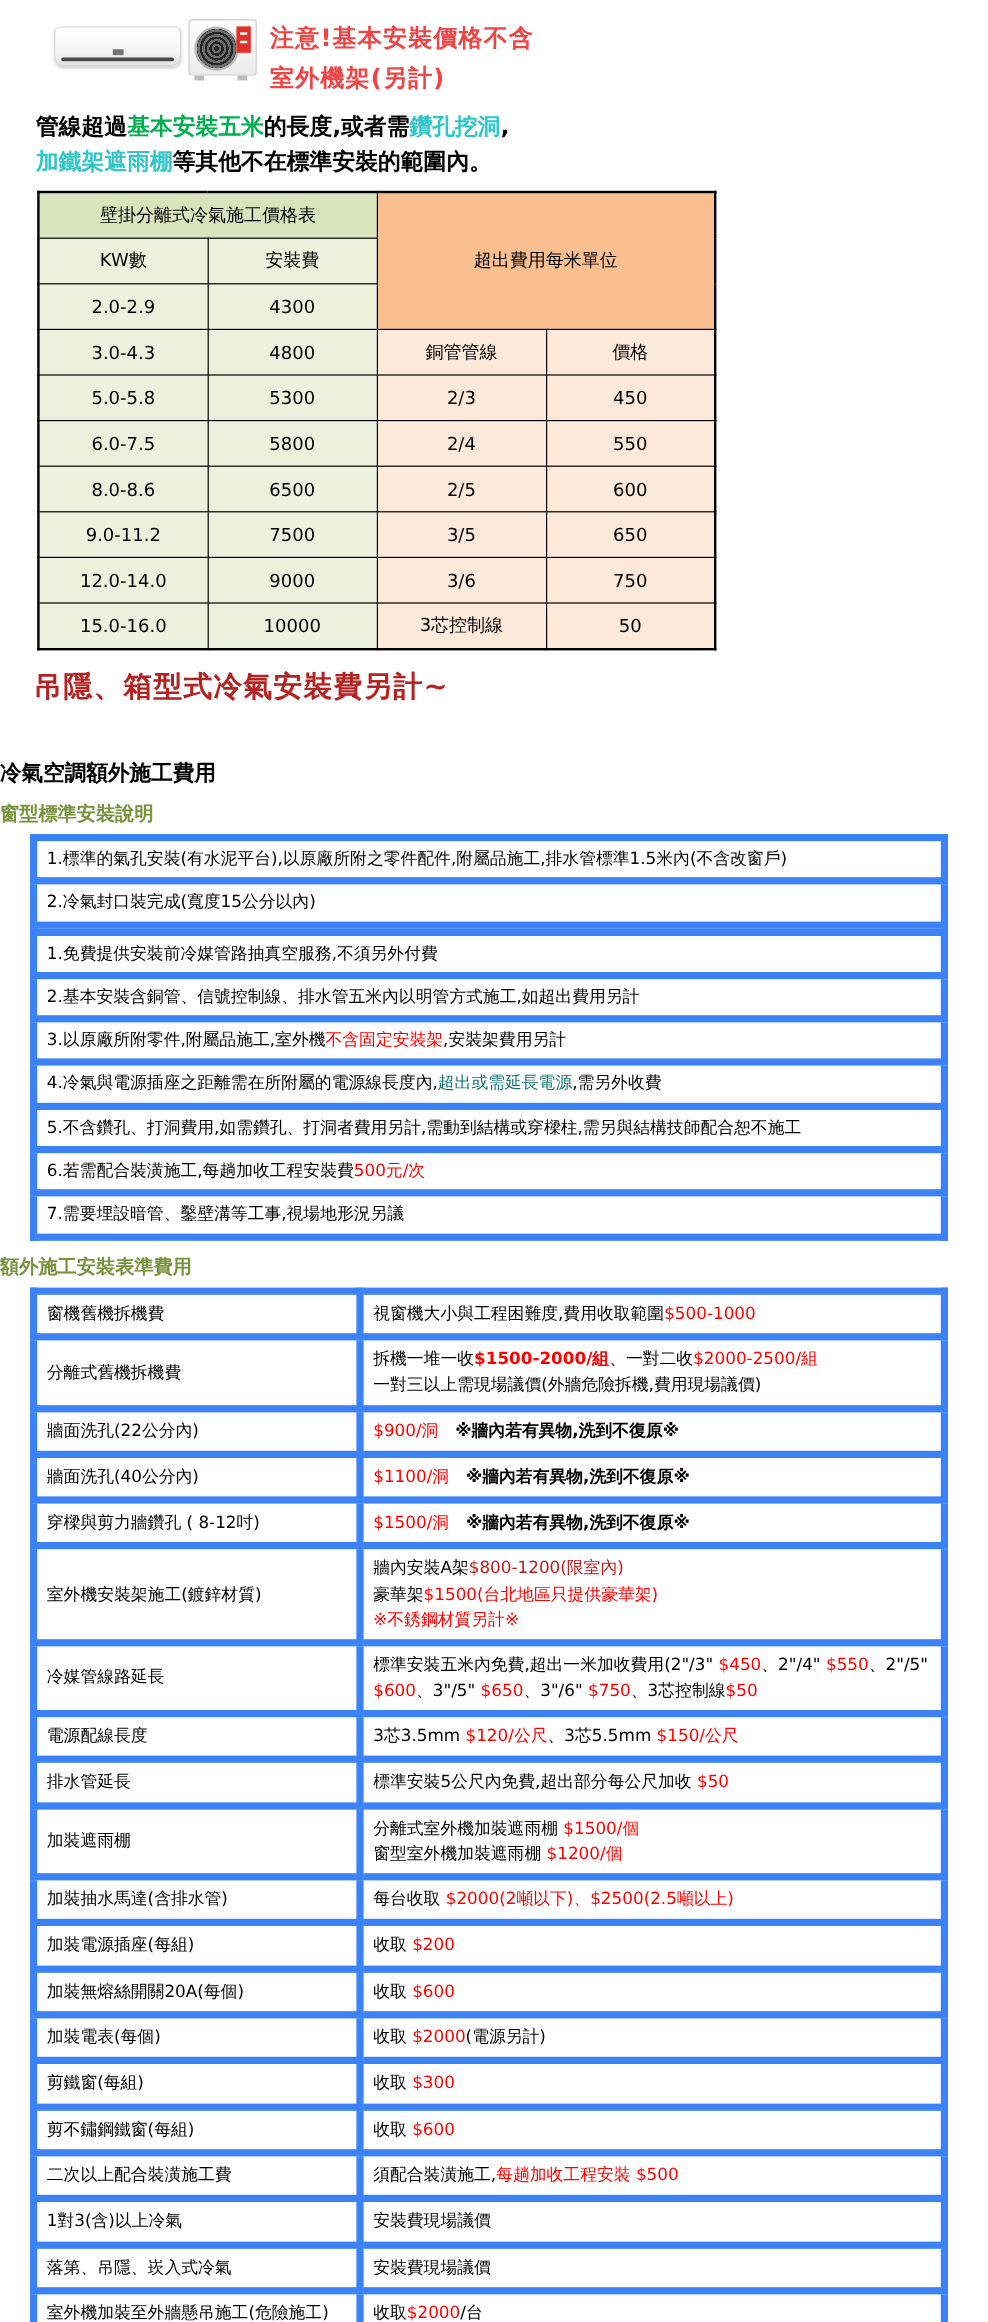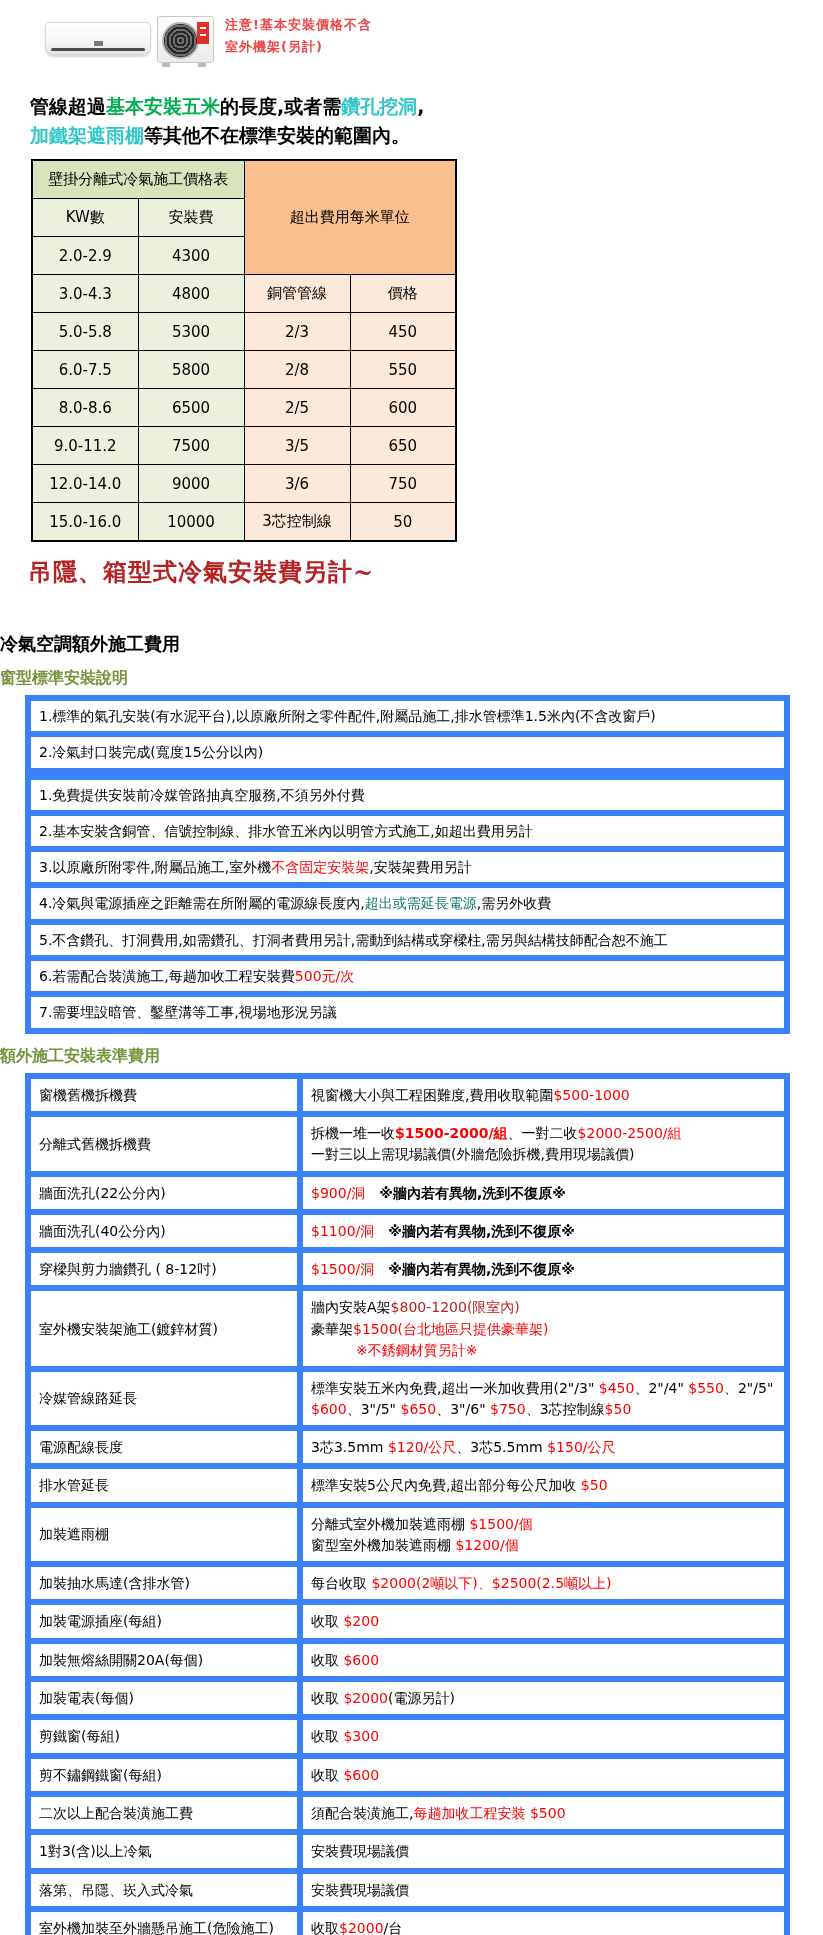--- a/index.html
+++ b/index.html
@@ -17,29 +17,29 @@
   .outdoor{position:absolute;left:132px;top:10px;width:55px;height:45px;
     background:linear-gradient(#fdfdfd,#ebebeb);border:1px solid #c9c9c9;border-radius:3px;}
   .outdoor::after{content:"";position:absolute;left:4px;bottom:-5px;width:8px;height:4px;background:#bbb;
     box-shadow:36px 0 0 #bbb;}
   .fan{position:absolute;left:4px;top:5px;width:33px;height:33px;border-radius:50%;
     background:repeating-radial-gradient(circle at 50% 50%, #262626 0 2px, #6e6e6e 2px 4px);
     border:2px solid #b5b5b5;}
   .brand-label{position:absolute;right:4px;top:5px;width:12px;height:22px;background:#e03028;
     background-image:linear-gradient(#fff 0 0),linear-gradient(#fff 0 0);
     background-size:6px 2px,6px 2px;background-position:3px 5px,3px 12px;background-repeat:no-repeat;}
-  .warning{position:absolute;left:200px;top:8px;font-weight:bold;font-size:13px;
+  .warning{position:absolute;left:200px;top:8px;font-weight:bold;font-size:20px;
     letter-spacing:1px;line-height:1.7;}
 
   
   .intro{margin:16px 0 0 30px;font-size:19px;font-weight:bold;line-height:1.5;}
 
   
   table{border-collapse:collapse;}
-  .pt{margin:10px 0 0 31px;width:426px;table-layout:fixed;border:2px solid #000;}
+  .pt{margin:10px 0 0 31px;width:566px;table-layout:fixed;border:2px solid #000;}
   .pt td{border:1px solid #000;text-align:center;font-size:15px;height:37px;padding:0 2px;}
   .pt .g-title{background:#d7e4bc;}
   .pt .g-cell{background:#ebf1dd;}
   .pt .o-head{background:#fabf8f;}
   .pt .o-cell{background:#fde9d9;}
 
   .hanging-note{margin:14px 0 0 28px;font-family:"DejaVu Serif",serif;
     font-size:24px;font-weight:bold;letter-spacing:1px;}
 
   
@@ -97,21 +97,21 @@
         </tr>
         <tr>
           <td class="g-cell">5.0-5.8</td>
           <td class="g-cell">5300</td>
           <td class="o-cell">2/3</td>
           <td class="o-cell">450</td>
         </tr>
         <tr>
           <td class="g-cell">6.0-7.5</td>
           <td class="g-cell">5800</td>
-          <td class="o-cell">2/8</td>
+          <td class="o-cell">2/4</td>
           <td class="o-cell">550</td>
         </tr>
         <tr>
           <td class="g-cell">8.0-8.6</td>
           <td class="g-cell">6500</td>
           <td class="o-cell">2/5</td>
           <td class="o-cell">600</td>
         </tr>
         <tr>
           <td class="g-cell">9.0-11.2</td>
@@ -212,21 +212,21 @@
           <td>穿樑與剪力牆鑽孔 ( 8-12吋)</td>
           <td>
             <div class="line"><span style="color: rgb(255, 0, 0);">$1500/洞</span><span style="font-weight: bold;">　※牆內若有異物,洗到不復原※</span></div>
           </td>
         </tr>
         <tr>
           <td>室外機安裝架施工(鍍鋅材質)</td>
           <td>
             <div class="line"><span>牆內安裝A架</span><span style="color: #b91c1c;">$800-1200(限室內)</span></div>
             <div class="line"><span>豪華架</span><span style="color: rgb(255, 0, 0);">$1500(台北地區只提供豪華架)</span></div>
-            <div class="line"><span style="color: rgb(255, 0, 0); margin-left: 45px;">※不銹鋼材質另計※</span></div>
+            <div class="line"><span style="color: rgb(255, 0, 0);">※不銹鋼材質另計※</span></div>
           </td>
         </tr>
         <tr>
           <td>冷媒管線路延長</td>
           <td>
             <div class="line"><span>標準安裝五米內免費,超出一米加收費用(2"/3" </span><span style="color: rgb(255, 0, 0);">$450</span><span>、2"/4" </span><span style="color: rgb(255, 0, 0);">$550</span><span>、2"/5" </span><span style="color: rgb(255, 0, 0);">$600</span><span>、3"/5" </span><span style="color: rgb(255, 0, 0);">$650</span><span>、3"/6" </span><span style="color: rgb(255, 0, 0);">$750</span><span>、3芯控制線</span><span style="color: rgb(255, 0, 0);">$50</span></div>
           </td>
         </tr>
         <tr>
           <td>電源配線長度</td>

